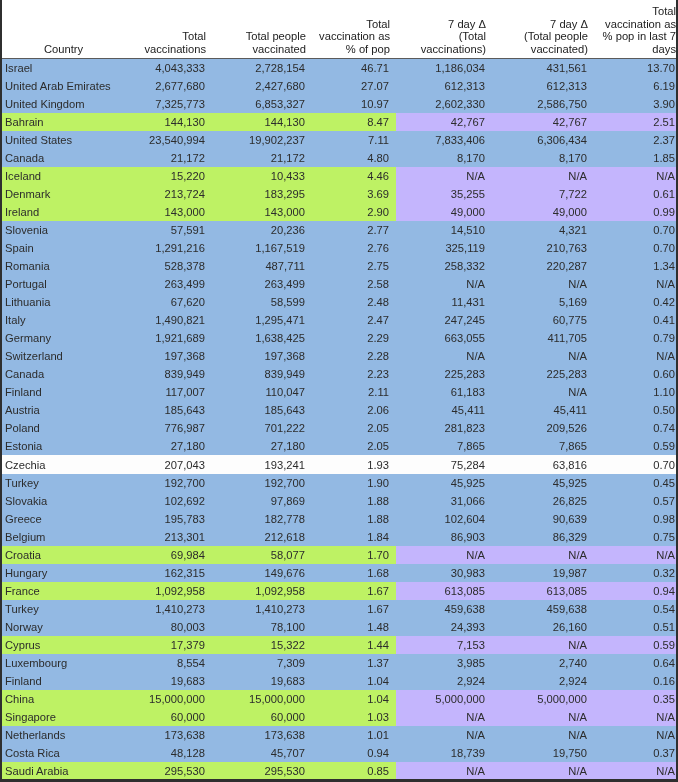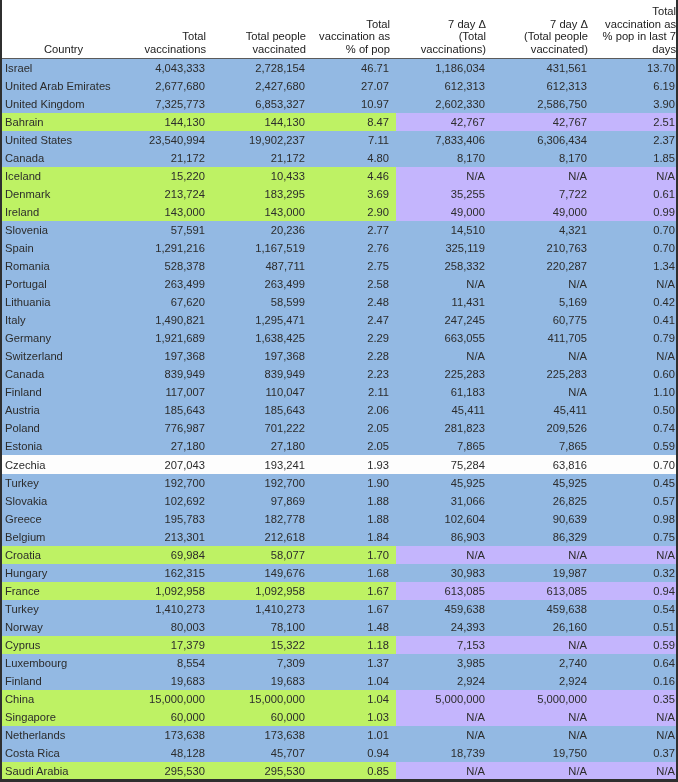--- a/index.html
+++ b/index.html
@@ -395,21 +395,21 @@
           <td class="num">78,100</td>
           <td class="num">1.48</td>
           <td class="num">24,393</td>
           <td class="num">26,160</td>
           <td class="num">0.51</td>
         </tr>
         <tr class="plain">
           <td class="country gtint">Cyprus</td>
           <td class="num gtint">17,379</td>
           <td class="num gtint">15,322</td>
-          <td class="num gtint">1.18</td>
+          <td class="num gtint">1.44</td>
           <td class="num wtint">7,153</td>
           <td class="num wtint">N/A</td>
           <td class="num wtint">0.59</td>
         </tr>
         <tr class="band">
           <td class="country">Luxembourg</td>
           <td class="num">8,554</td>
           <td class="num">7,309</td>
           <td class="num">1.37</td>
           <td class="num">3,985</td>

